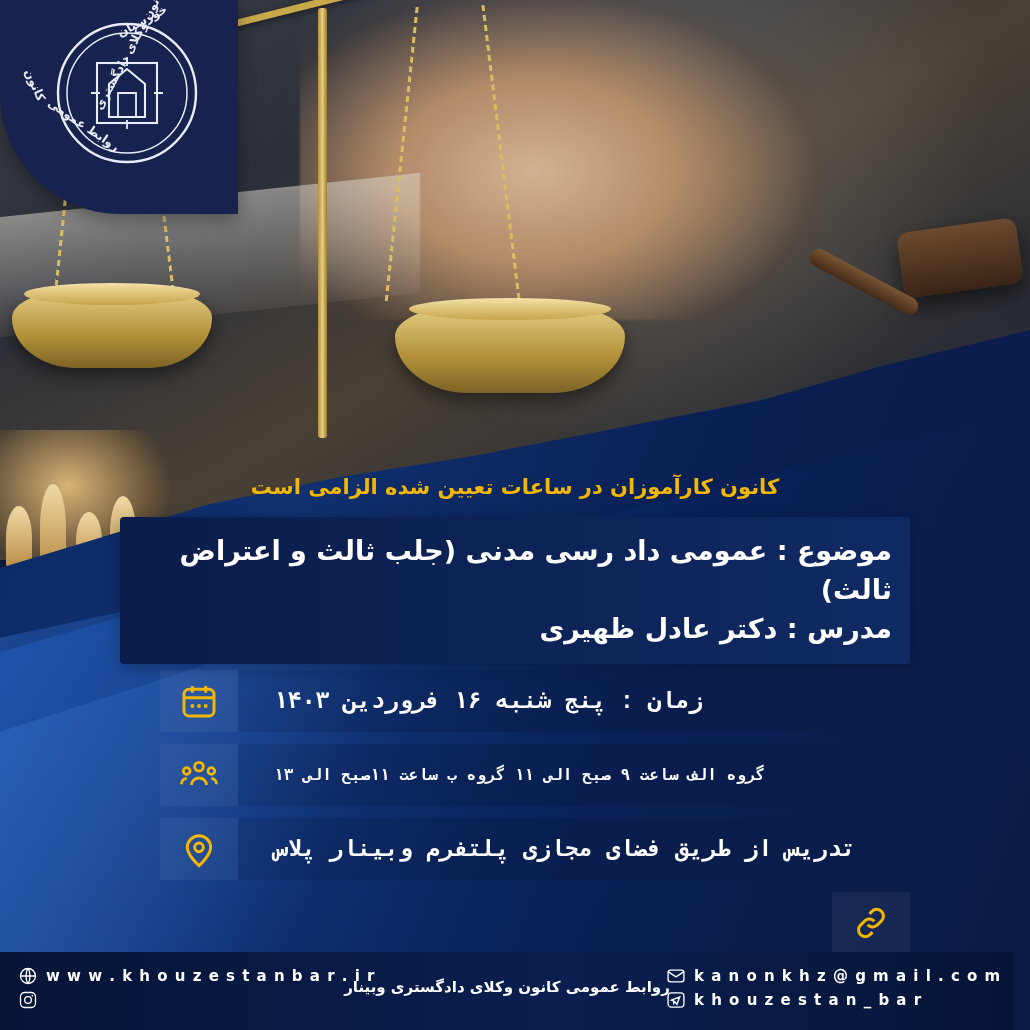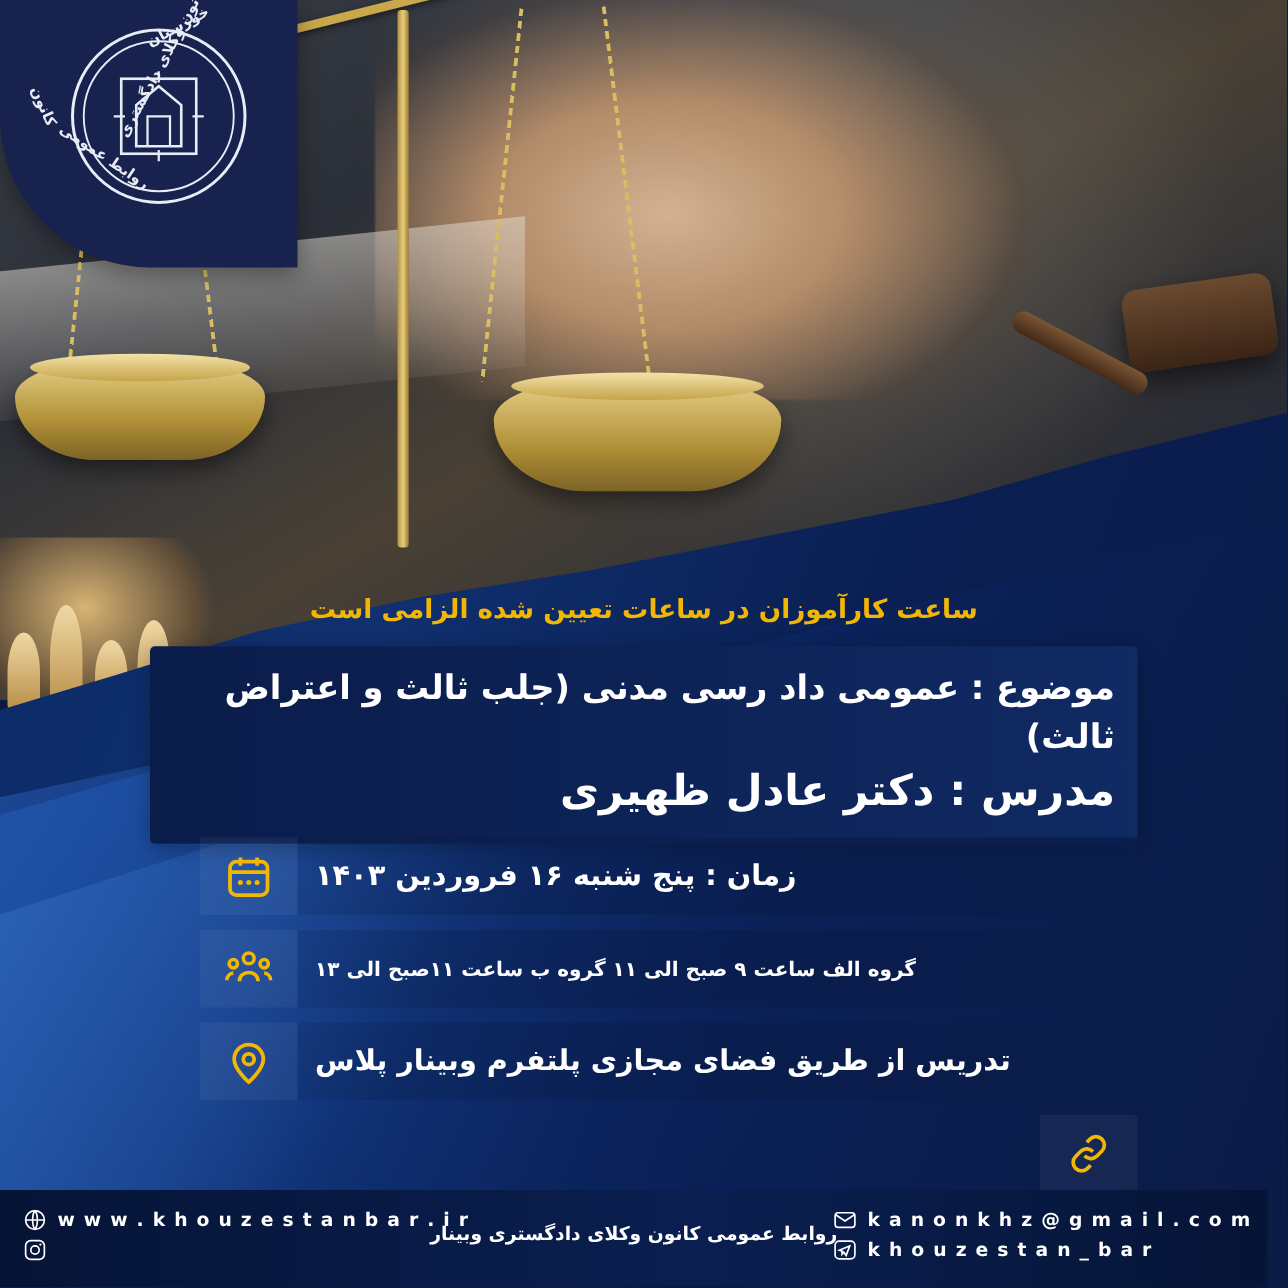--- a/index.html
+++ b/index.html
@@ -139,35 +139,35 @@
   }
 
   .title-box{
     position:absolute;right:120px;left:120px;top:62px;
     background:linear-gradient(90deg,#0a1c4a,#102a63);
     border-radius:4px;padding:14px 18px 16px;
     box-shadow:0 4px 16px rgba(0,0,0,.28);
     text-align:right;
   }
   .title-box .l1{color:#ffffff;font-size:27px;font-weight:700;line-height:1.45;}
-  .title-box .l2{color:#ffffff;font-size:34px;font-weight:700;line-height:1.45;}
+  .title-box .l2{color:#ffffff;font-size:27px;font-weight:700;line-height:1.45;}
 
   .rows{position:absolute;right:120px;left:160px;top:215px;}
   .row{
     display:flex;align-items:stretch;margin-bottom:12px;height:62px;
   }
   .row .icon{
     flex:0 0 78px;display:flex;align-items:center;justify-content:center;
     background:rgba(255,255,255,.05);
   }
   .row .icon svg{width:40px;height:40px;}
   .row .txt{
     flex:1 1 auto;display:flex;align-items:center;justify-content:flex-end;
     background:linear-gradient(90deg,rgba(8,24,62,.15),rgba(9,28,74,.92));
-    color:#fff;font-size:23px;font-weight:700;padding:0 14px;text-align:right;
+    color:#fff;font-size:23px;font-weight:700;padding:0 36px;text-align:right;font-family:Liberation Mono, monospace;
   }
   .row.r2 .txt{font-size:16px;}
 
   
   .footer{
     position:absolute;left:0;right:16px;bottom:0;height:78px;
     background:linear-gradient(90deg,#061436,#0a1f50 55%,#061436);
     color:#fff;
   }
   .f-left{position:absolute;left:18px;top:10px;width:330px;}
@@ -230,21 +230,21 @@
     <div class="ring-text">
       <span class="rt rt1">کانون وکلای دادگستری</span>
       <span class="rt rt2">خوزستان</span>
       <span class="rt rt3">روابط عمومی</span>
       <span class="rt rt4">کانون</span>
     </div>
   </div>
 
   <div class="content">
 
-    <div class="notice">ساعت کارآموزان در ساعات تعیین شده الزامی است</div>
+    <div class="notice">کانون کارآموزان در ساعات تعیین شده الزامی است</div>
 
     <div class="title-box">
       <div class="l1">موضوع : عمومی داد رسی مدنی (جلب ثالث و اعتراض ثالث)</div>
       <div class="l2">مدرس : دکتر عادل ظهیری</div>
     </div>
 
     <div class="rows">
 
       <div class="row r1">
         <div class="txt">زمان : پنج شنبه ۱۶ فروردین ۱۴۰۳</div>

